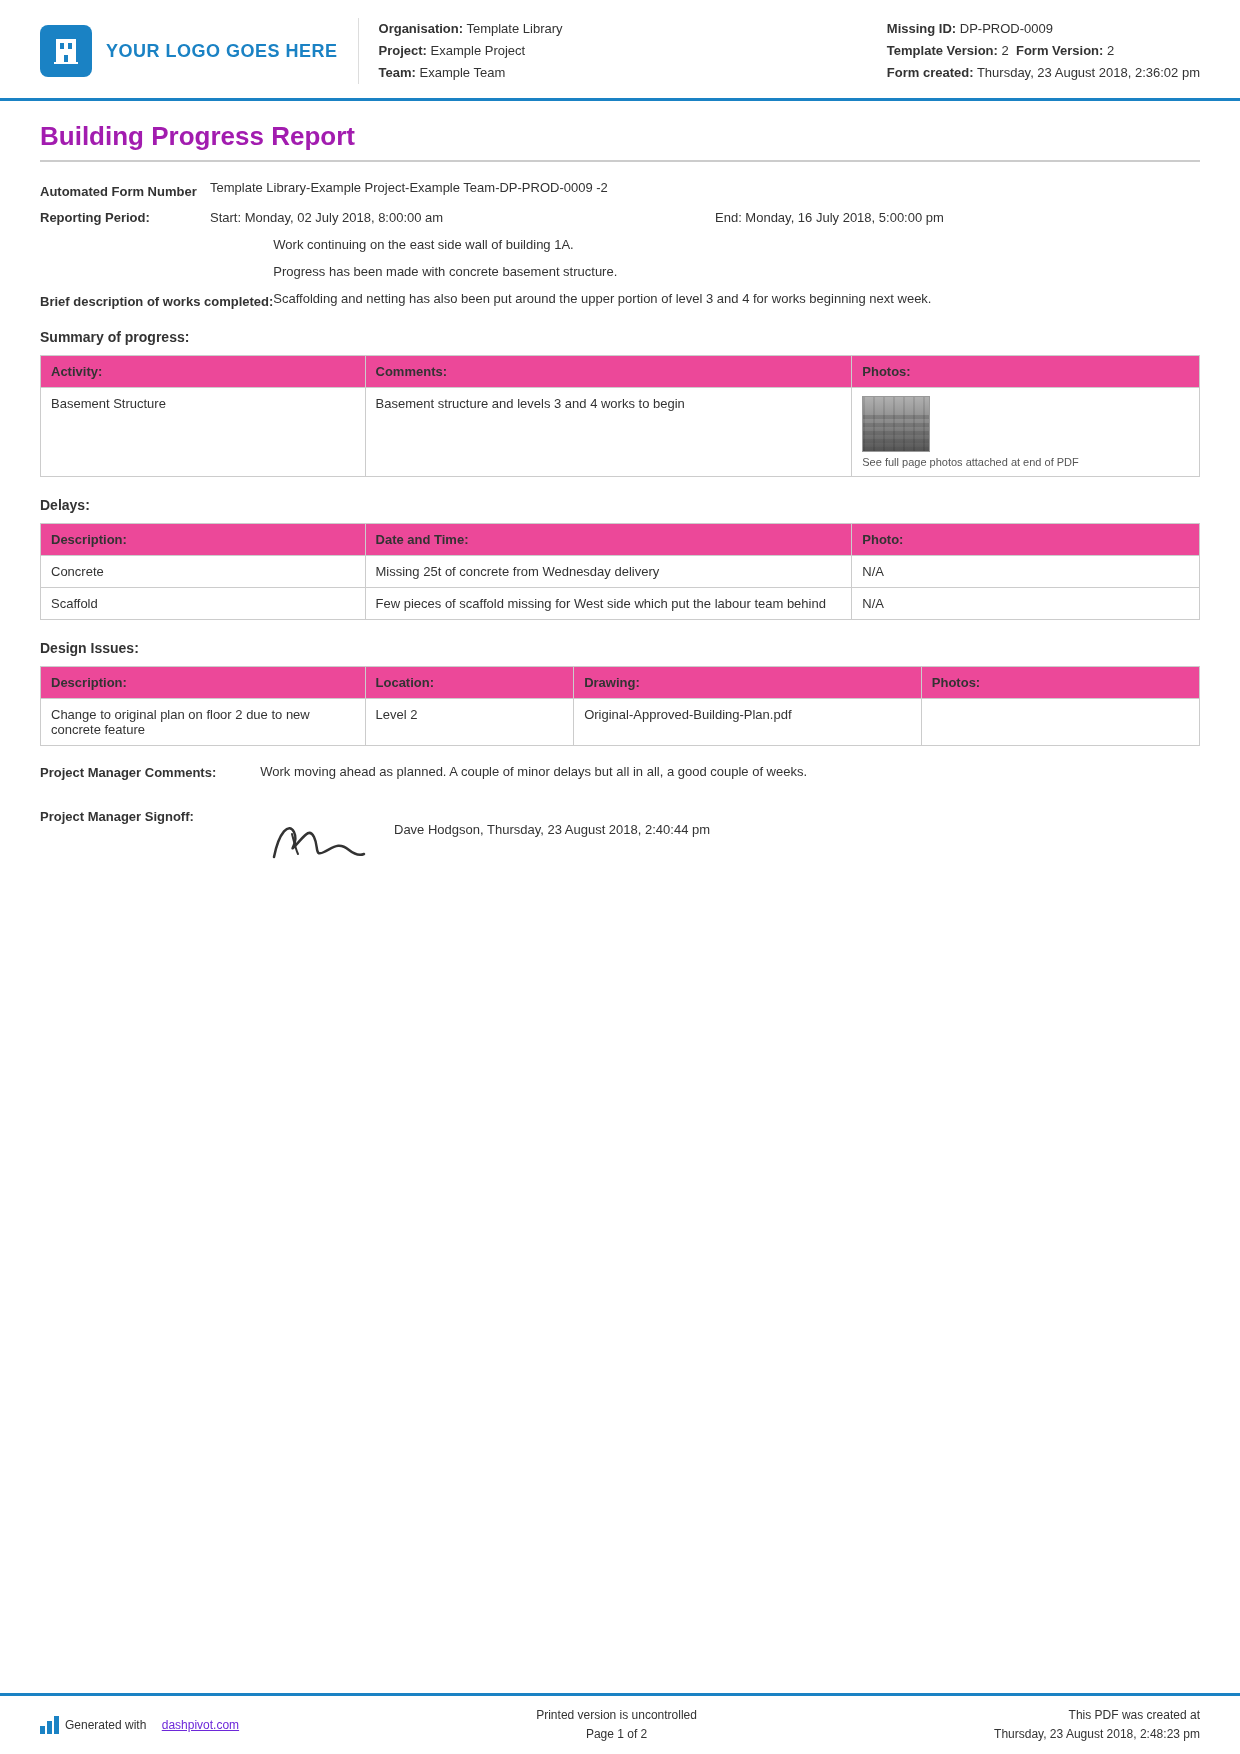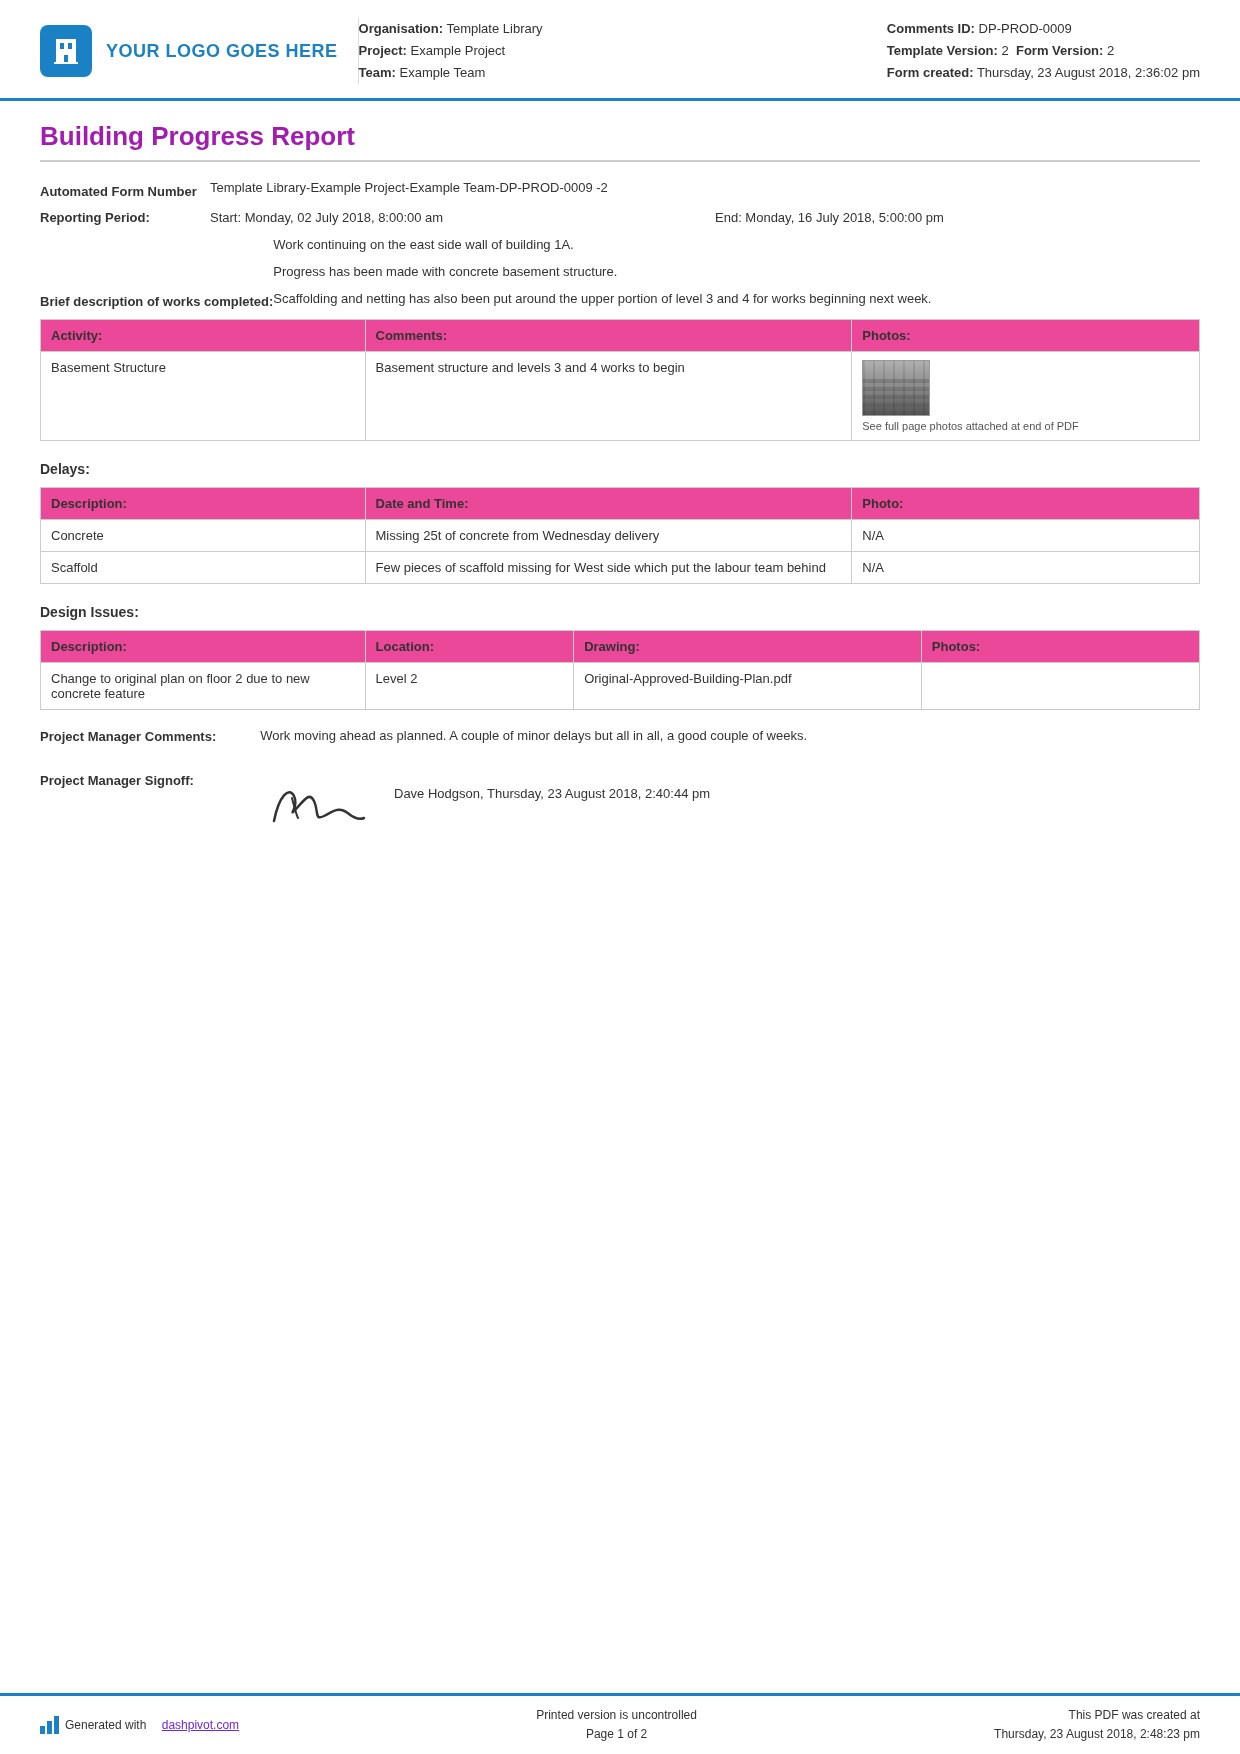--- a/index.html
+++ b/index.html
@@ -55,20 +55,21 @@
       font-weight: bold;
       color: #1a82c4;
       text-transform: uppercase;
       letter-spacing: 0.5px;
     }
     .header-center {
       flex: 1;
       display: flex;
       flex-direction: column;
       justify-content: center;
+      padding-left: 20px;
       border-left: 1px solid #ddd;
       font-size: 13px;
     }
     .header-center p {
       line-height: 1.7;
     }
     .header-center strong {
       font-weight: bold;
     }
     .header-right {
@@ -295,21 +296,21 @@
         <span>Example Project</span>
       </p>
       <p>
         <strong>Team:</strong>
         <span>Example Team</span>
       </p>
     </div>
 
     <div class="header-right">
       <p>
-        <strong>Comments ID:</strong>
+        <strong>Missing ID:</strong>
         <span>DP-PROD-0009</span>
       </p>
       <p>
         <strong>Template Version:</strong>
         <span>2</span>
         &nbsp;<strong>Form Version:</strong>
         <span>2</span>
       </p>
       <p>
         <strong>Form created:</strong>
@@ -337,20 +338,21 @@
 
     <div class="form-section">
       <div class="form-label">Brief description of works completed:</div>
       <div class="form-value">
         <div style="margin-bottom:6px;">Work continuing on the east side wall of building 1A.</div>
         <div style="margin-bottom:6px;">Progress has been made with concrete basement structure.</div>
         <div>Scaffolding and netting has also been put around the upper portion of level 3 and 4 for works beginning next week.</div>
       </div>
     </div>
 
+    <div class="section-heading">Summary of progress:</div>
     <table>
       <thead>
         <tr>
           <th style="width:28%;">Activity:</th>
           <th style="width:42%;">Comments:</th>
           <th style="width:30%;">Photos:</th>
         </tr>
       </thead>
       <tbody>
         <tr>

